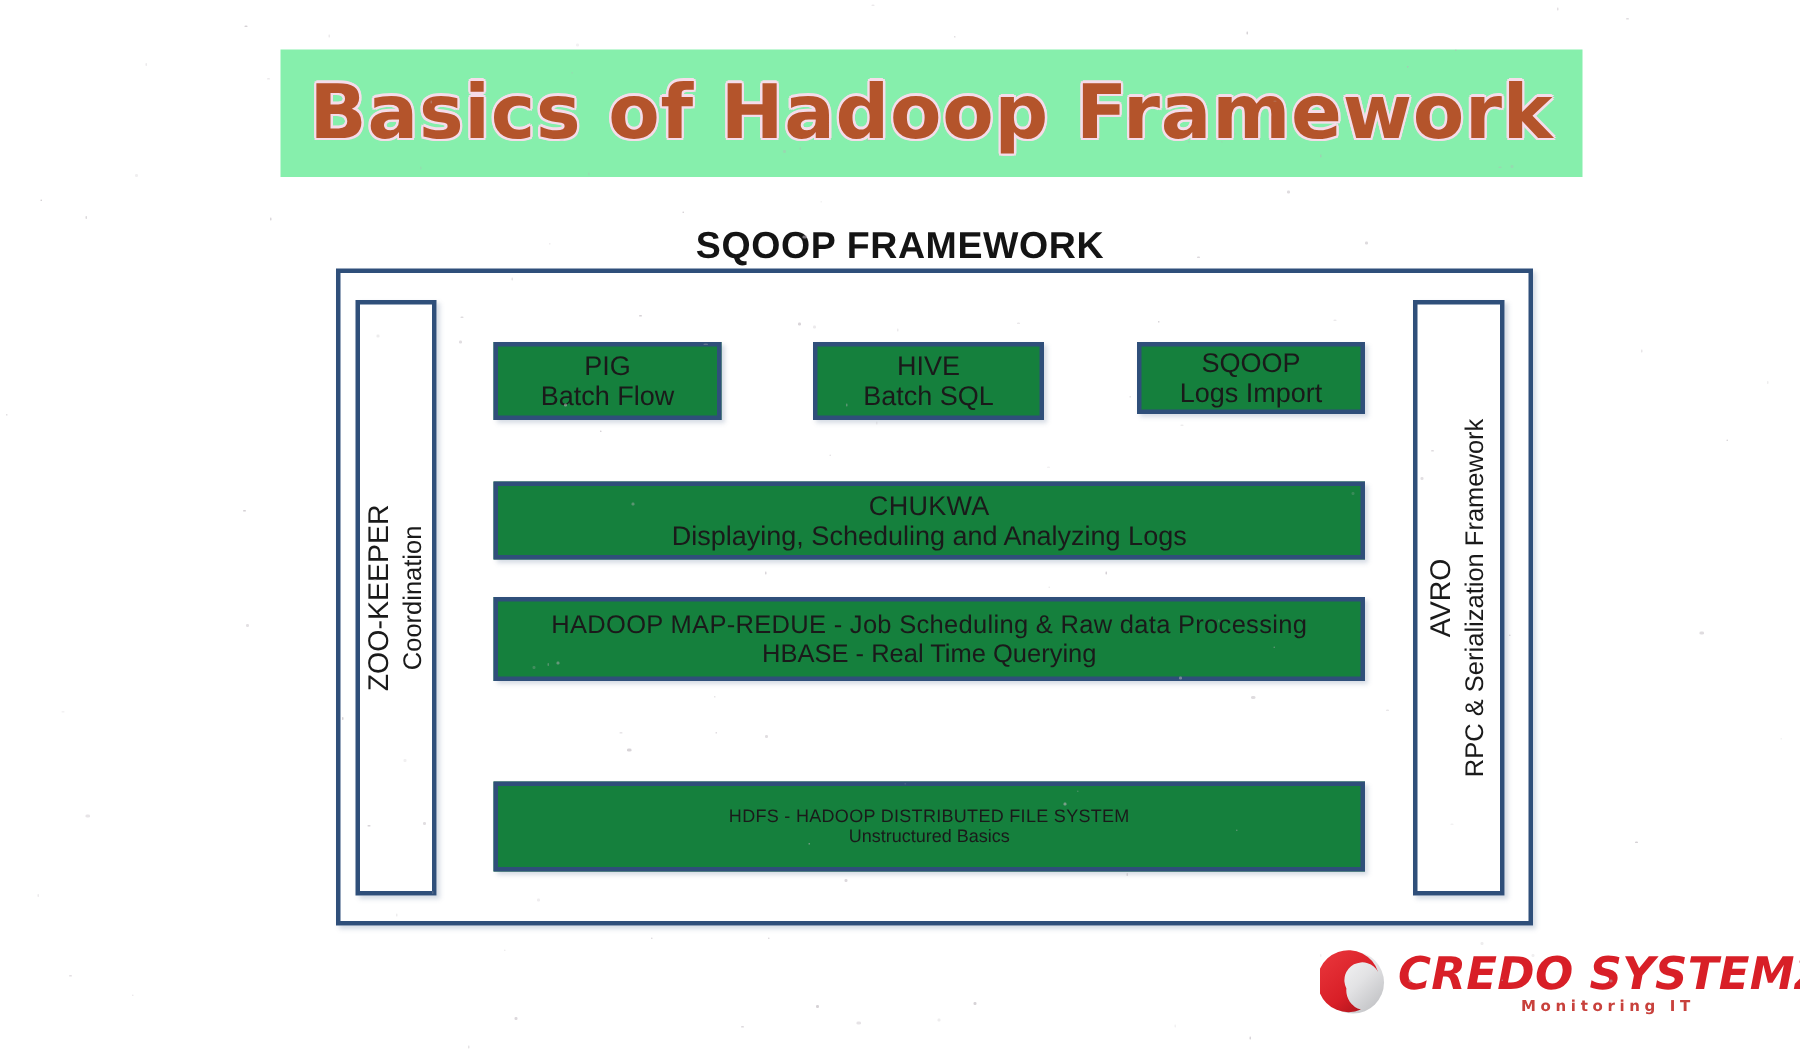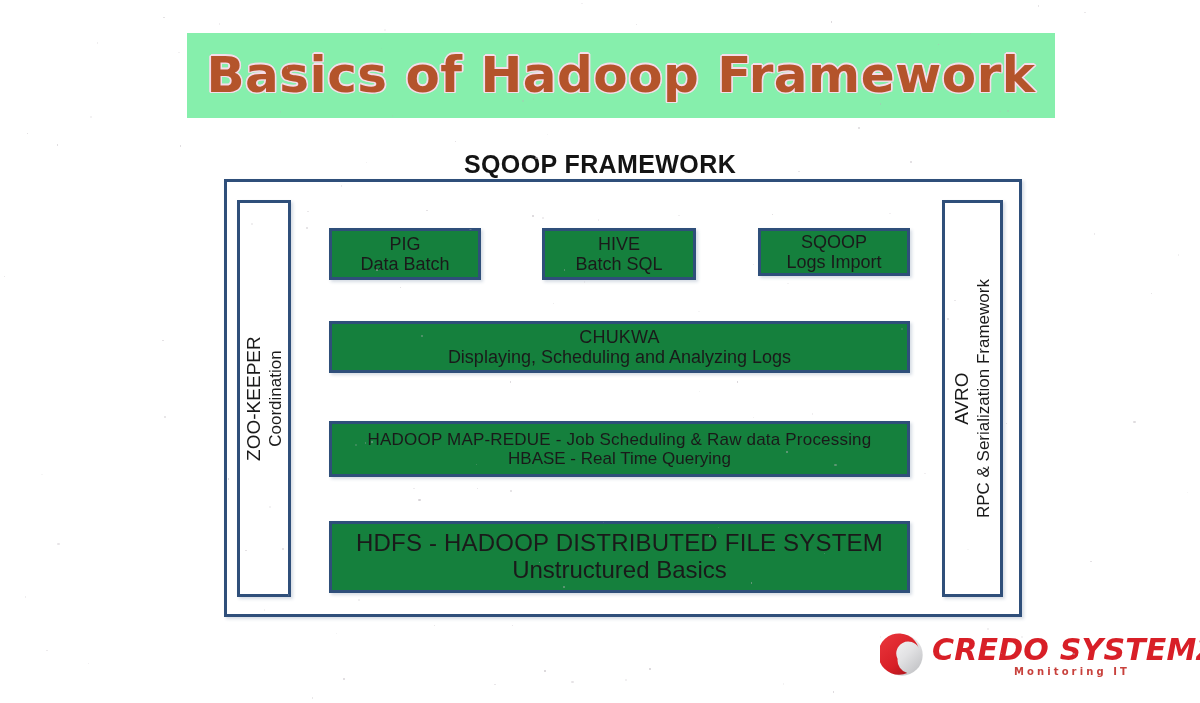--- a/index.html
+++ b/index.html
@@ -139,22 +139,22 @@
 
   
   #pillar-zookeeper { left: 237px; top: 200px;  width: 54px;  height: 397px; }
   #pillar-avro      { left: 942px; top: 200px;  width: 61px;  height: 397px; }
 
   #box-pig   { left: 329px; top: 228px; width: 152px; height: 52px; font-size: 18px; }
   #box-hive  { left: 542px; top: 228px; width: 154px; height: 52px; font-size: 18px; }
   #box-sqoop { left: 758px; top: 228px; width: 152px; height: 48px; font-size: 18px; }
 
   #box-chukwa    { left: 329px; top: 321px; width: 581px; height: 52px; font-size: 18px; }
-  #box-mapreduce { left: 329px; top: 421px; width: 581px; height: 56px; font-size: 17px; }
-  #box-hdfs      { left: 329px; top: 521px; width: 581px; height: 72px; font-size: 24px; }
+  #box-mapreduce { left: 329px; top: 398px; width: 581px; height: 56px; font-size: 17px; }
+  #box-hdfs      { left: 329px; top: 521px; width: 581px; height: 60px; font-size: 12px; }
 
   #box-chukwa .line1,
   #box-mapreduce .line1,
   #box-hdfs .line1 { letter-spacing: .2px; }
 
   
   #credo-logo {
     position: absolute;
     left: 880px;
     top: 630px;
@@ -211,21 +211,21 @@
 
 <div class="pillar" id="pillar-avro">
   <div class="vert-inner">
     <span class="line1" style="font-size:19px;">AVRO</span>
     <span class="line2" style="font-size:17px;">RPC &amp; Serialization Framework</span>
   </div>
 </div>
 
 <div class="box" id="box-pig">
   <span class="line1">PIG</span>
-  <span class="line2">Data Batch</span>
+  <span class="line2">Batch Flow</span>
 </div>
 
 <div class="box" id="box-hive">
   <span class="line1">HIVE</span>
   <span class="line2">Batch SQL</span>
 </div>
 
 <div class="box" id="box-sqoop">
   <span class="line1">SQOOP</span>
   <span class="line2">Logs Import</span>

